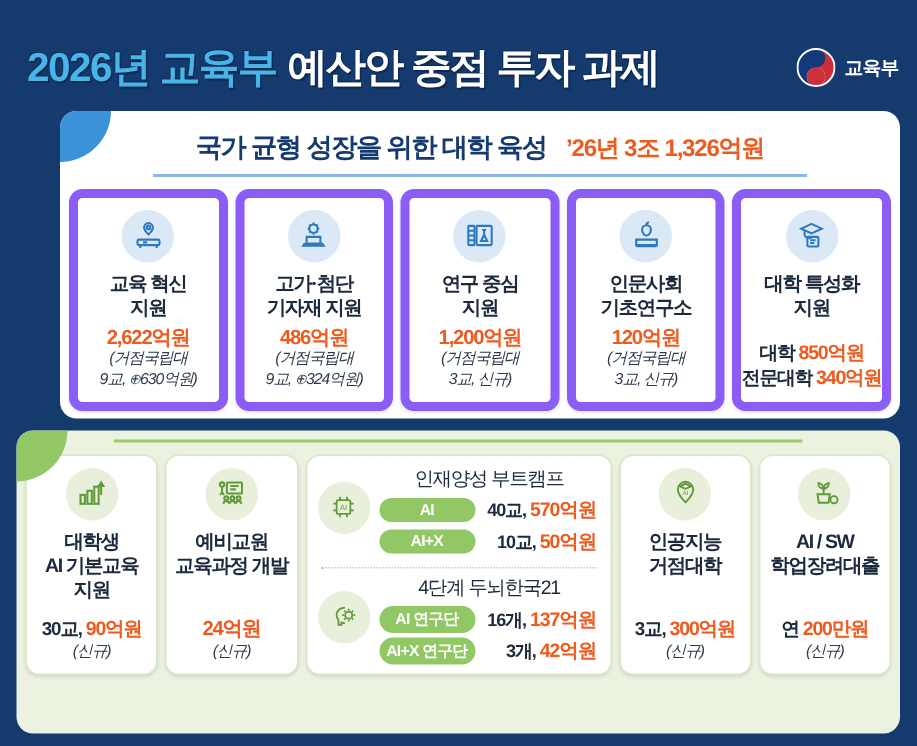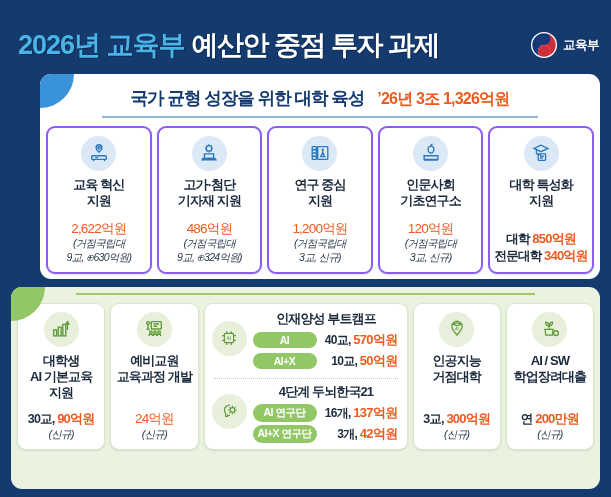--- a/index.html
+++ b/index.html
@@ -77,21 +77,21 @@
     padding: 8px 6px 0 6px;
   }
   .card {
     background: #ffffff;
     border-radius: 9px;
     flex: 1;
     display: flex; flex-direction: column; align-items: center;
     padding-top: 8px;
     box-shadow: 0 1px 2px rgba(20,58,110,.12);
   }
-  .card-blue  { border: 2px solid #8b5cf6; height: 148px; }
+  .card-blue  { border: 6px solid #8b5cf6; height: 148px; }
   .card-green { border: 1px solid #dbe8c8; height: 147px; }
 
   .icon-circle {
     width: 35px; height: 35px; border-radius: 50%;
     display: flex; align-items: center; justify-content: center;
     flex: none;
   }
   .ic-blue  { background: #dbe9f7; }
   .ic-green { background: #e8f0dc; }
   .icon-circle svg { display: block; }
@@ -102,21 +102,21 @@
     text-align: center; line-height: 1.25; letter-spacing: -0.9px;
     padding: 0 2px;
   }
   .card-name.rise { font-size: 14px; letter-spacing: 0px; font-weight: bold; }
 
   .card-figs {
     margin-top: auto; margin-bottom: 7px;
     text-align: center; line-height: 1.3;
   }
   .fig-main {
-    font-size: 13.5px; font-weight: normal; color: #ef5a1e;
+    font-size: 13.5px; font-weight: bold; color: #ef5a1e;
     letter-spacing: -0.8px; display:block;
   }
   .fig-sub {
     font-size: 10.5px; color: #2b3a4c; letter-spacing: -0.7px; display:block;font-style:italic;
   }
   .fig-row {
     font-size: 12.5px; font-weight: bold; color: #1b2a3c;
     letter-spacing: -0.8px; display: block;
   }
   .fig-row b { color: #ef5a1e; font-size: 13px; }
@@ -124,21 +124,21 @@
   
   .card-wide {
     flex: 2.18;
     padding: 6px 7px 4px 7px;
     align-items: stretch;
   }
   .wide-block { display: flex; gap: 6px; align-items: flex-start; }
   .wide-block .icon-circle { margin-top: 11px; }
   .wide-body { flex: 1; }
   .wide-head {
-    font-size: 13px; font-weight: bold; color: #1b2a3c;
+    font-size: 13px; font-weight: normal; color: #1b2a3c;
     text-align: center; letter-spacing: -0.9px; margin-bottom: 3px;
   }
   .wide-line {
     display: flex; align-items: center; gap: 7px; margin-bottom: 3px;
   }
   .pill {
     background: #92c765; color: #fff;
     border-radius: 9px;
     font-size: 10.5px; font-weight: bold;
     padding: 2px 0; min-width: 64px; text-align: center;

